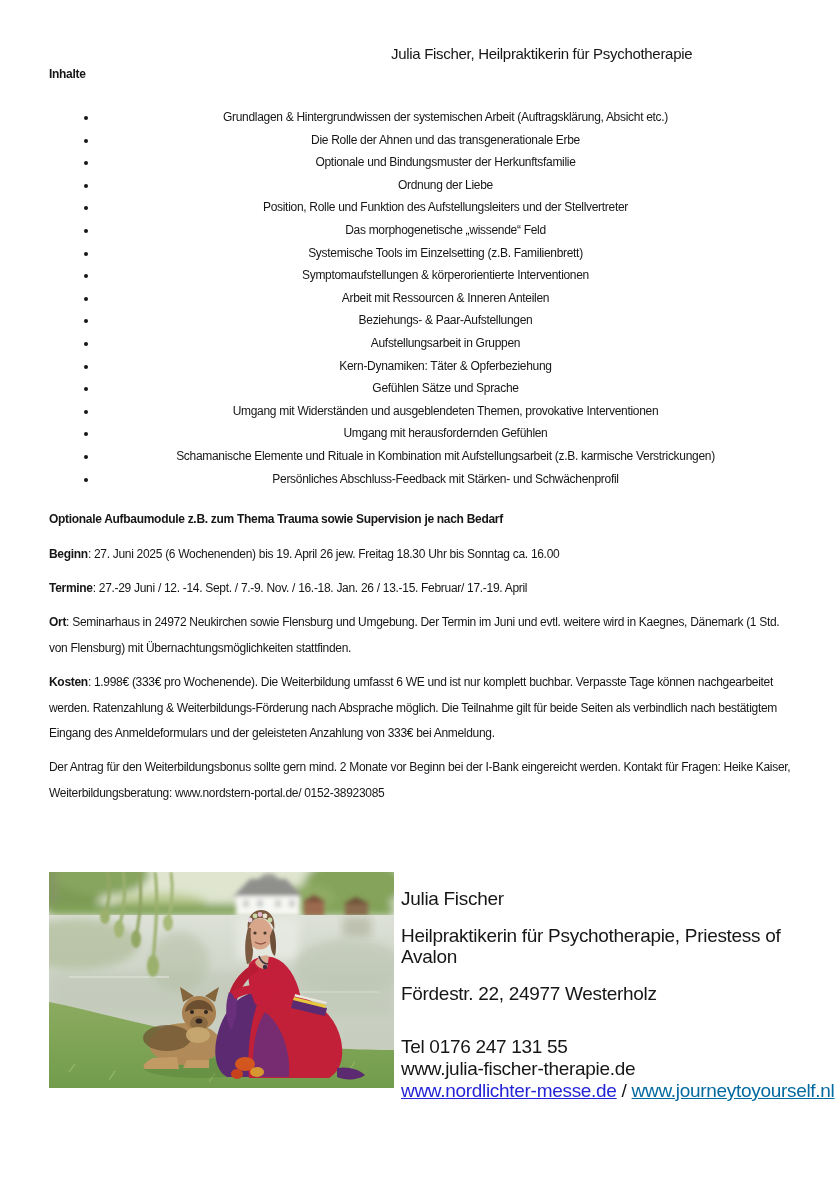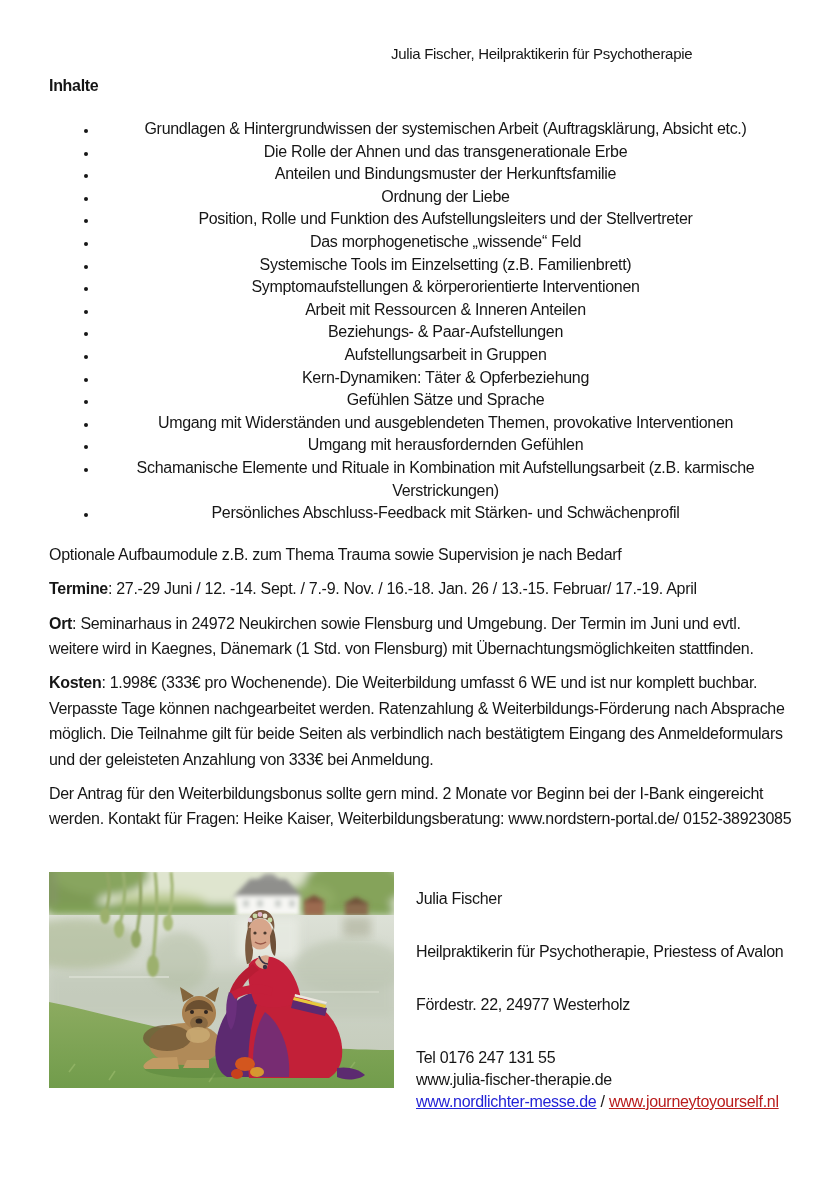--- a/index.html
+++ b/index.html
@@ -10,76 +10,77 @@
     font-family:"Liberation Sans", sans-serif;
     color:#161616;
     letter-spacing:-0.3px;
     overflow:hidden;
   }
   .doc-header {
     position:absolute; top:44px; left:391px;
     font-size:15px; line-height:20px; white-space:nowrap;
   }
   .content {
-    position:absolute; top:76px; left:49px; width:744px;
-    font-size:16px;
+    position:absolute; top:64px; left:49px; width:744px;
+    font-size:12px;
   }
   .section-title { font-weight:bold; line-height:20px; margin:0 0 22px 0; }
   ul.bullets { list-style:disc; margin:0; padding:0 0 0 49px;text-align:center; }
   ul.bullets li { line-height:22.6px; }
   ul.bullets li::marker { font-size:12px; }
   .content p { margin:9px 0 0 0; line-height:25.4px; }
-  .content p.first-after-list { margin-top:17px; }
+  .content p.first-after-list { margin-top:17px;font-weight:bold; }
   .lbl { font-weight:bold; }
   .photo-wrap {
     position:absolute; top:872px; left:49px; width:345px; height:216px;
   }
   .photo-wrap svg { display:block; }
   .contact {
-    position:absolute; top:888px; left:416px; font-size:16px;
+    position:absolute; top:888px; left:401px; font-size:19px;
   }
   .contact p { margin:0; line-height:21px; }
-  .contact p.gap16 { margin-top:32px; }
+  .contact p.gap16 { margin-top:16px; }
   .contact p.gap34 { margin-top:32px; }
   .contact p.gap1 { margin-top:1px; }
   a.weblink { text-decoration:underline; cursor:pointer; }
   .plain-sep { color:#161616; }
 </style>
 </head>
 <body>
 
 <div class="page">
 
   <div class="doc-header">Julia Fischer, Heilpraktikerin für Psychotherapie</div>
 
   <div class="content">
     <div class="section-title">Inhalte</div>
 
     <ul class="bullets">
         <li>Grundlagen &amp; Hintergrundwissen der systemischen Arbeit (Auftragsklärung, Absicht etc.)</li>
         <li>Die Rolle der Ahnen und das transgenerationale Erbe</li>
-        <li>Anteilen und Bindungsmuster der Herkunftsfamilie</li>
+        <li>Optionale und Bindungsmuster der Herkunftsfamilie</li>
         <li>Ordnung der Liebe</li>
         <li>Position, Rolle und Funktion des Aufstellungsleiters und der Stellvertreter</li>
         <li>Das morphogenetische „wissende“ Feld</li>
         <li>Systemische Tools im Einzelsetting (z.B. Familienbrett)</li>
         <li>Symptomaufstellungen &amp; körperorientierte Interventionen</li>
         <li>Arbeit mit Ressourcen &amp; Inneren Anteilen</li>
         <li>Beziehungs- &amp; Paar-Aufstellungen</li>
         <li>Aufstellungsarbeit in Gruppen</li>
         <li>Kern-Dynamiken: Täter &amp; Opferbeziehung</li>
         <li>Gefühlen Sätze und Sprache</li>
         <li>Umgang mit Widerständen und ausgeblendeten Themen, provokative Interventionen</li>
         <li>Umgang mit herausfordernden Gefühlen</li>
         <li>Schamanische Elemente und Rituale in Kombination mit Aufstellungsarbeit (z.B. karmische Verstrickungen)</li>
         <li>Persönliches Abschluss-Feedback mit Stärken- und Schwächenprofil</li>
       </ul>
 
     <p class="first-after-list">Optionale Aufbaumodule z.B. zum Thema Trauma sowie Supervision je nach Bedarf</p>
 
+    <p><span class="lbl">Beginn</span><span>: 27. Juni 2025 (6 Wochenenden) bis 19. April 26 jew. Freitag 18.30 Uhr bis Sonntag ca. 16.00</span></p>
 
     <p><span class="lbl">Termine</span><span>: 27.-29 Juni / 12. -14. Sept. / 7.-9. Nov. / 16.-18. Jan. 26 / 13.-15. Februar/ 17.-19. April</span></p>
 
     <p><span class="lbl">Ort</span><span>: Seminarhaus in 24972 Neukirchen sowie Flensburg und Umgebung. Der Termin im Juni und evtl. weitere wird in Kaegnes, Dänemark (1 Std. von Flensburg) mit Übernachtungsmöglichkeiten stattfinden.</span></p>
 
     <p><span class="lbl">Kosten</span><span>: 1.998€ (333€ pro Wochenende). Die Weiterbildung umfasst 6 WE und ist nur komplett buchbar. Verpasste Tage können nachgearbeitet werden. Ratenzahlung &amp; Weiterbildungs-Förderung nach Absprache möglich. Die Teilnahme gilt für beide Seiten als verbindlich nach bestätigtem Eingang des Anmeldeformulars und der geleisteten Anzahlung von 333€ bei Anmeldung.</span></p>
 
     <p>Der Antrag für den Weiterbildungsbonus sollte gern mind. 2 Monate vor Beginn bei der I-Bank eingereicht werden. Kontakt für Fragen: Heike Kaiser, Weiterbildungsberatung: www.nordstern-portal.de/ 0152-38923085</p>
   </div>
 
@@ -227,17 +228,17 @@
 
   <div class="contact">
     <p>Julia Fischer</p>
     <p class="gap16">Heilpraktikerin für Psychotherapie, Priestess of Avalon</p>
     <p class="gap16">Fördestr. 22, 24977 Westerholz</p>
     <p class="gap34">Tel 0176 247 131 55</p>
     <p class="gap1">www.julia-fischer-therapie.de</p>
     <p class="gap1">
       <a class="weblink" style="color: rgb(36, 36, 214);">www.nordlichter-messe.de</a>
       <span class="plain-sep"> / </span>
-      <a class="weblink" style="color: #b91c1c;">www.journeytoyourself.nl</a>
+      <a class="weblink" style="color: #0369a1;">www.journeytoyourself.nl</a>
     </p>
   </div>
 
 </div>
 
 </body></html>

